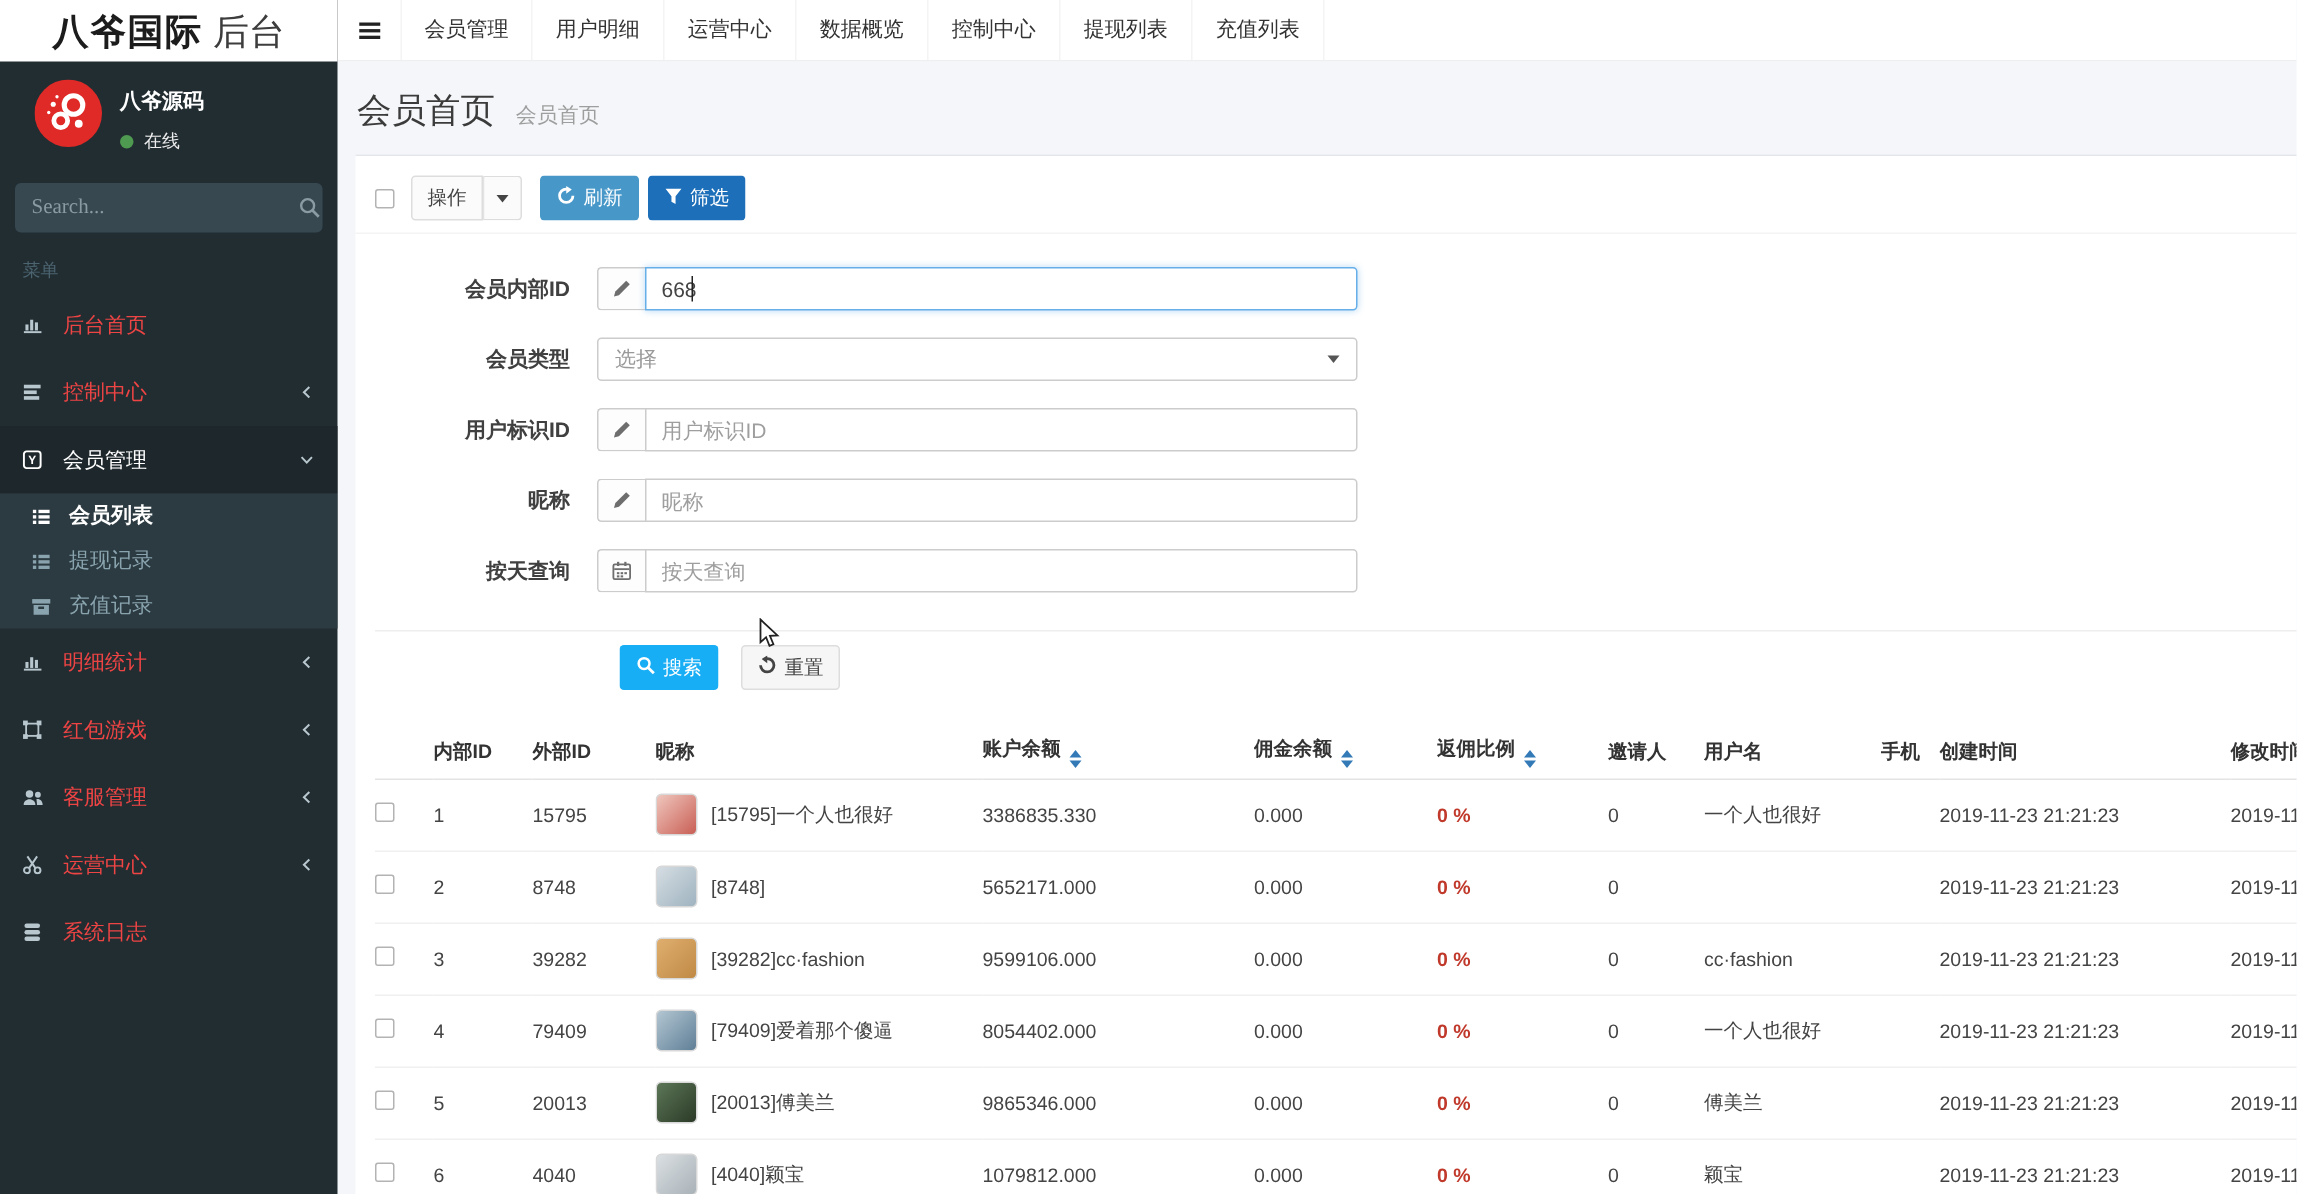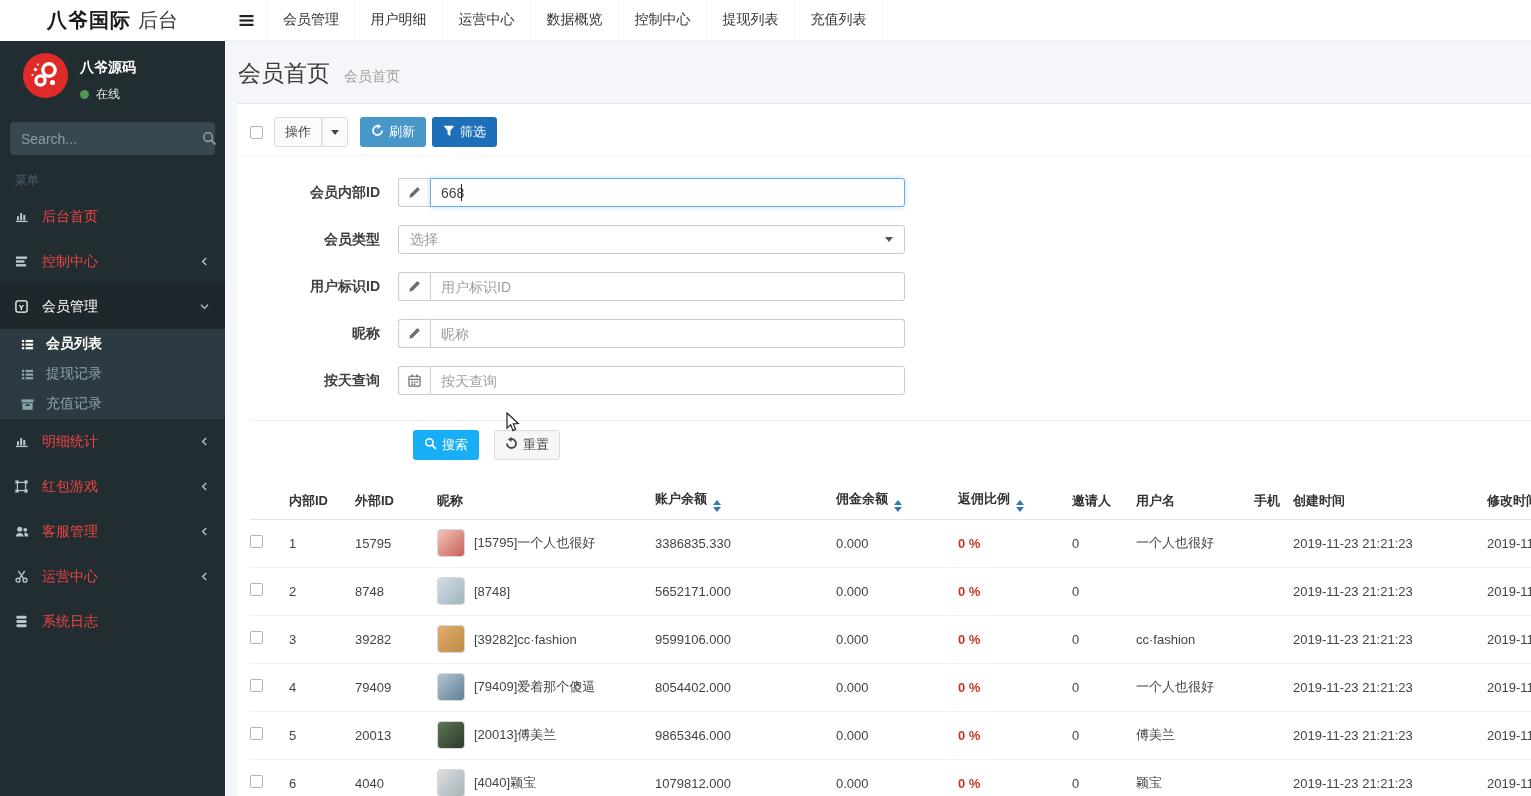--- a/index.html
+++ b/index.html
@@ -3,30 +3,30 @@
 <meta charset="utf-8">
 <style>
   * { margin:0; padding:0; box-sizing:border-box; }
   html,body { width:1531px; height:796px; overflow:hidden; }
   body {
     font-family:"Liberation Sans","DejaVu Sans",sans-serif;
     font-size:14px; color:#333; background:#f4f6f9; position:relative;
   }
   
   .sidebar { position:absolute; left:0; top:0; width:225px; height:796px; background:var(--sidebar-bg,#222d32); z-index:5; }
-  .brand { height:41px; background:#fff; display:flex; align-items:center; justify-content:center; font-size:20px; }
+  .brand { height:41px; background:#fff; display:flex; align-items:center; justify-content:center; font-size:24px; }
   .brand .bold { font-weight:700; color:#1c1c1c; letter-spacing:1px; }
   .brand .light { font-weight:400; color:#3d3d3d; margin-left:7px; }
   .user-panel { display:flex; padding:12px 10px 10px 23px; align-items:flex-start; gap:12px; }
   .logo-circle { width:45px; height:45px; flex:0 0 45px; }
   .user-name { color:#fff; font-weight:700; font-size:14px; margin:6px 0 9px; }
   .user-status { color:#ececec; font-size:12px; display:flex; align-items:center; gap:7px; }
   .status-dot { width:9px; height:9px; border-radius:50%; background:var(--green,#4e9a51); }
   .sidebar-search { margin:9px 10px 0; height:33px; background:#374850; border-radius:4px; display:flex; align-items:center; padding:0 11px; }
-  .sidebar-search input { flex:1; background:transparent; border:none; outline:none; color:#86efac; font-size:14px; font-family:Liberation Sans, sans-serif; }
+  .sidebar-search input { flex:1; background:transparent; border:none; outline:none; color:#86efac; font-size:14px; font-family:Liberation Serif, serif; }
   .sidebar-search input::placeholder { color:#8a9ba3; }
   .sidebar-search .s-icon { color:#8a9ba3; display:flex; }
   .menu-label { color:#4b646f; font-size:12px; padding:17px 15px 5px; }
   .menu { list-style:none; }
   .menu-item { height:45px; display:flex; align-items:center; padding:0 15px; color:#ef4444; font-size:14px; cursor:pointer; }
   .menu-item .mi-icon { width:27px; display:flex; align-items:center; color:#b8c7ce; }
   .menu-item.open { background:var(--active-bg,#1e282c); color:#fff; }
   .menu-item.open .mi-icon { color:#fff; }
   .chev { margin-left:auto; display:flex; color:#b8c7ce; }
   .submenu { list-style:none; background:var(--submenu-bg,#2c3b41); }

